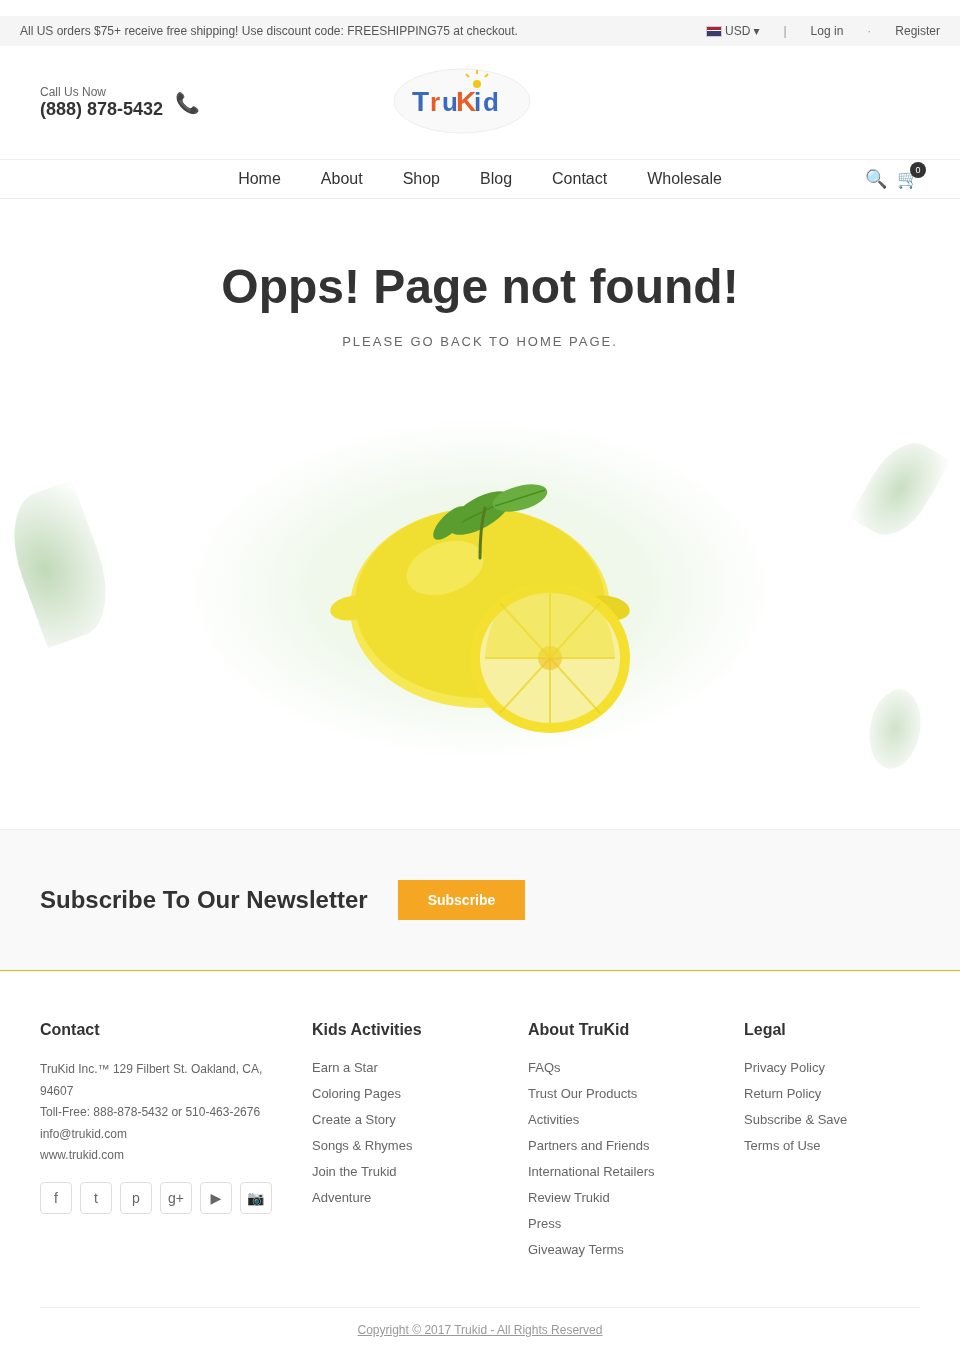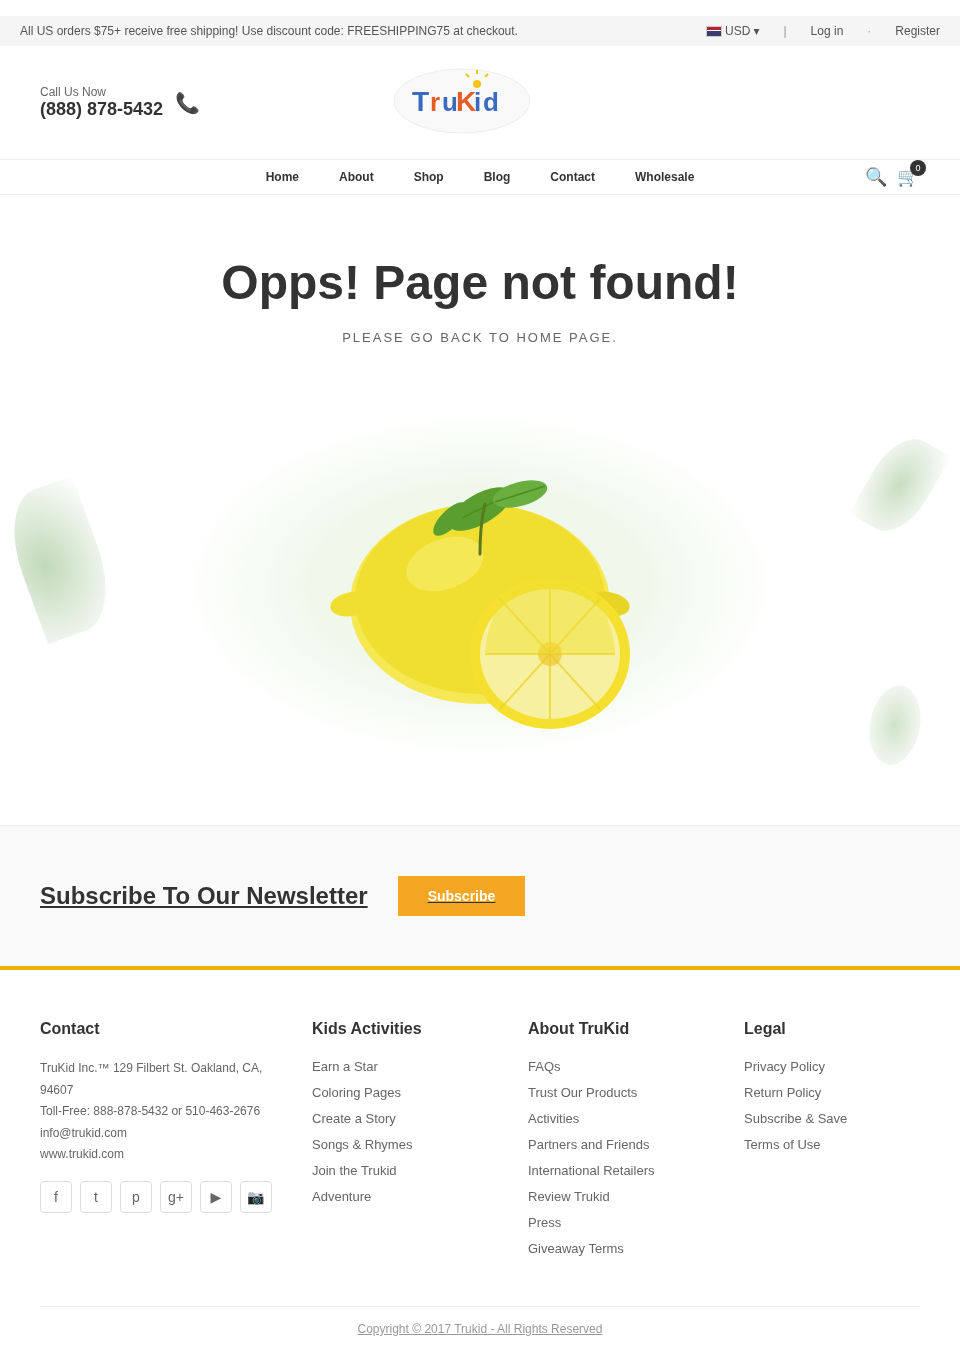--- a/index.html
+++ b/index.html
@@ -80,22 +80,22 @@
       align-items: center;
       padding: 10px 0;
       border-top: 1px solid #eee;
       border-bottom: 1px solid #eee;
       gap: 40px;
       position: relative;
     }
     .nav a {
       text-decoration: none;
       color: #333;
-      font-size: 12px;
-      font-weight: 700;
+      font-size: 16px;
+      font-weight: 400;
     }
     .nav-icons {
       position: absolute;
       right: 40px;
       display: flex;
       align-items: center;
       gap: 10px;
     }
     .nav-icon-btn {
       background: none;
@@ -195,23 +195,22 @@
     }
 
     
     .newsletter-section {
       background: #f9f9f9;
       padding: 50px 40px;
       display: flex;
       align-items: center;
       gap: 30px;
       border-top: 1px solid #eee;
-      border-bottom: 4px solid #eab308;
+      border-bottom: 1px solid #eab308;
       margin-top: 40px;
-      text-decoration: underline;
     }
     .newsletter-title {
       font-size: 24px;
       font-weight: bold;
       color: #333;
       min-width: 200px;
     }
     .newsletter-input {
       flex: 1;
       padding: 12px 16px;

